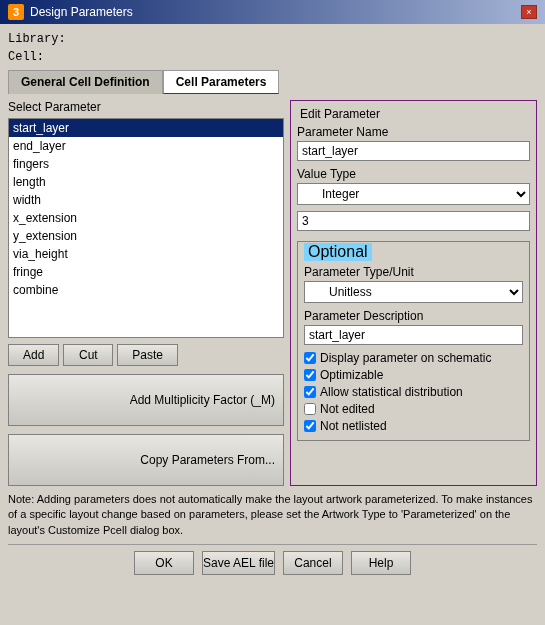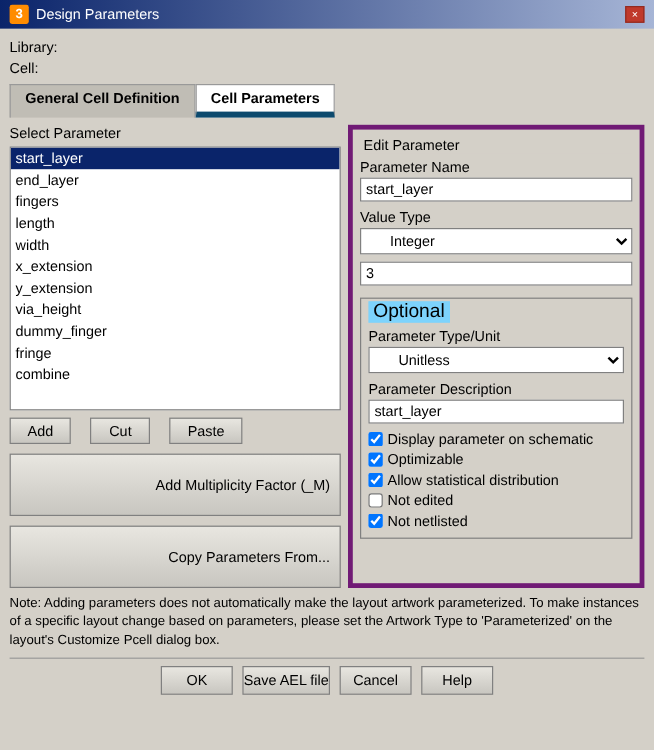--- a/index.html
+++ b/index.html
@@ -51,20 +51,21 @@
     }
     .dialog-body {
       background: #d4d0c8;
       padding: 8px;
     }
     .field-row {
       display: flex;
       align-items: flex-start;
       margin-bottom: 4px;
       gap: 4px;
+      font-family: Liberation Mono, monospace;
     }
     .field-label {
       font-size: 12px;
       min-width: 50px;
     }
     .tabs {
       display: flex;
       margin-top: 6px;
       margin-bottom: 6px;
       font-weight: bold;
@@ -72,21 +73,21 @@
     .tab {
       padding: 4px 12px;
       border: 1px solid #999;
       background: #d4d0c8;
       cursor: pointer;
       font-size: 12px;
       border-bottom: none;
     }
     .tab.active {
       background: #ffffff;
-      border-bottom: 5px solid #0c4a6e;
+      border-bottom: 1px solid #0c4a6e;
       z-index: 1;
     }
     .tab:not(.active) {
       background: #c0bdb5;
     }
     .main-content {
       display: flex;
       gap: 6px;
     }
     .left-panel {
@@ -108,40 +109,40 @@
       cursor: pointer;
       font-size: 12px;
       white-space: nowrap;
     }
     .param-item.selected {
       background: #0a246a;
       color: white;
     }
     .button-row {
       display: flex;
-      gap: 16px;
+      gap: 4px;
       margin-top: 6px;
     }
     .btn {
       padding: 3px 14px;
       border: 1px solid #808080;
       background: linear-gradient(to bottom, #e8e6e0, #c8c6c0);
       cursor: pointer;
       font-size: 12px;
       min-width: 50px;
     }
     .btn-wide {
       width: 100%;
       margin-top: 4px;
       text-align: right;
       padding: 18px 8px;
     }
     .right-panel {
       flex: 1;
-      border: 4px solid #701a75;
+      border: 1px solid #701a75;
       background: #d4d0c8;
       padding: 6px;
     }
     .edit-label {
       font-size: 12px;
       margin-bottom: 2px;
     }
     .text-input {
       width: 100%;
       border: 1px solid #808080;
@@ -245,21 +246,20 @@
       <div class="panel-label">Select Parameter</div>
       <div class="param-list">
         <div class="param-item selected">start_layer</div>
         <div class="param-item">end_layer</div>
         <div class="param-item">fingers</div>
         <div class="param-item">length</div>
         <div class="param-item">width</div>
         <div class="param-item">x_extension</div>
         <div class="param-item">y_extension</div>
         <div class="param-item">via_height</div>
-        <div class="param-item">dummy_finger</div>
         <div class="param-item">fringe</div>
         <div class="param-item">combine</div>
       </div>
 
       <div class="button-row">
         <button class="btn">Add</button>
         <button class="btn">Cut</button>
         <button class="btn">Paste</button>
       </div>
       <div style="margin-top:4px;">

